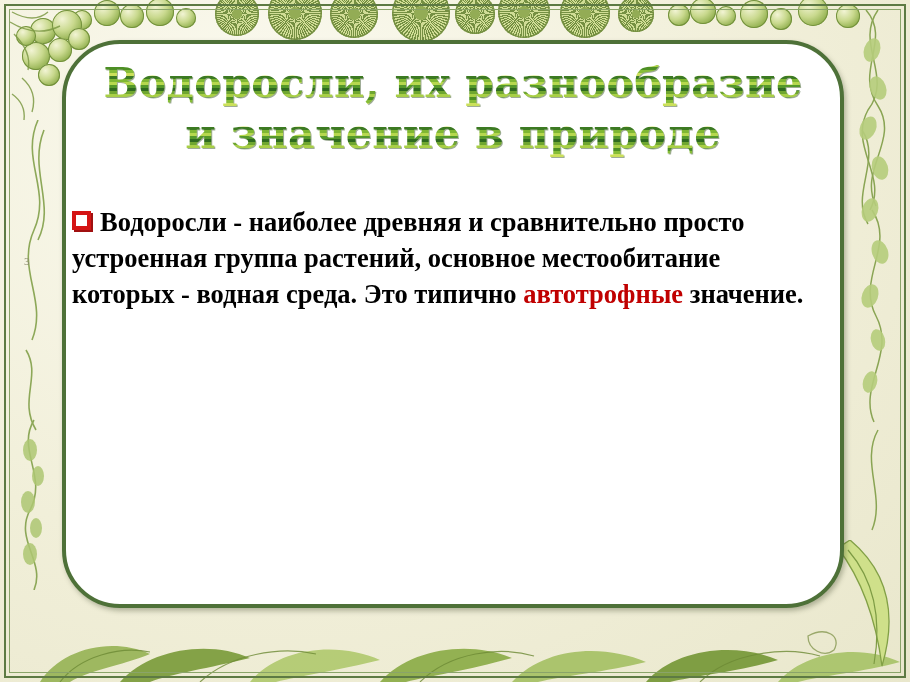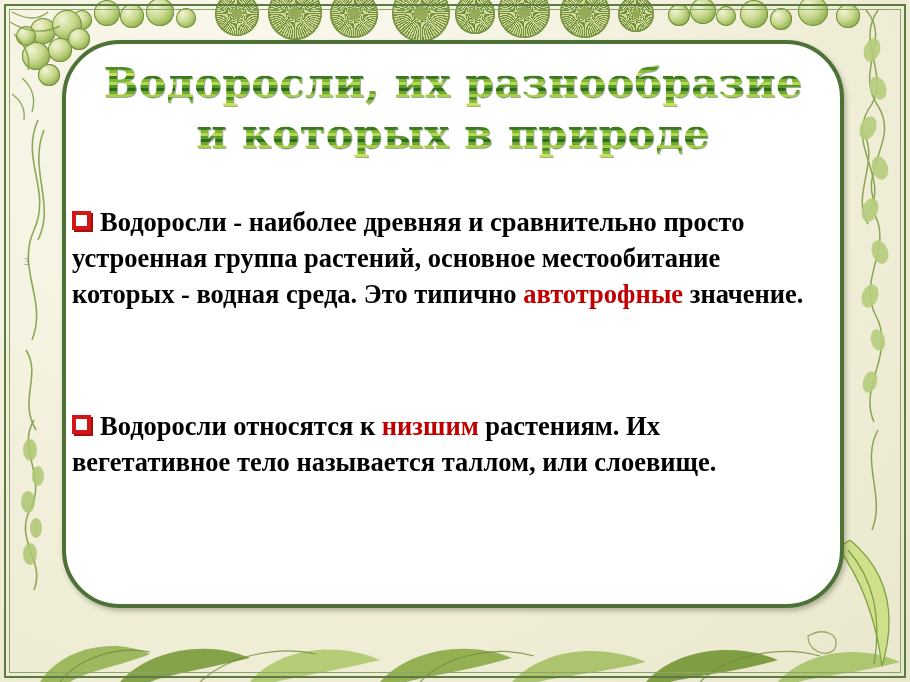--- a/index.html
+++ b/index.html
@@ -263,28 +263,25 @@
 
   <div class="plate-rule"></div>
   <div class="plate-rule-inner"></div>
 
   <div class="plate-num">3</div>
 
   <div class="panel">
 
     <div class="title-wrap">
       <span class="title-line">Водоросли, их разнообразие</span>
-      <span class="title-line">и которых в природе</span>
+      <span class="title-line">и значение в природе</span>
     </div>
 
     <div class="body-block">
 
       <p class="para first">
         <span class="bullet"></span><span>Водоросли - наиболее древняя и сравнительно просто устроенная группа растений, основное местообитание которых - водная среда. Это типично </span><span class="hl">автотрофные</span><span> значение.</span>
       </p>
 
-      <p class="para second">
-        <span class="bullet"></span><span>Водоросли относятся к </span><span class="hl">низшим</span><span> растениям. Их вегетативное тело называется таллом, или слоевище.</span>
-      </p>
 
     </div>
   </div>
 </div>
 
 </body></html>

